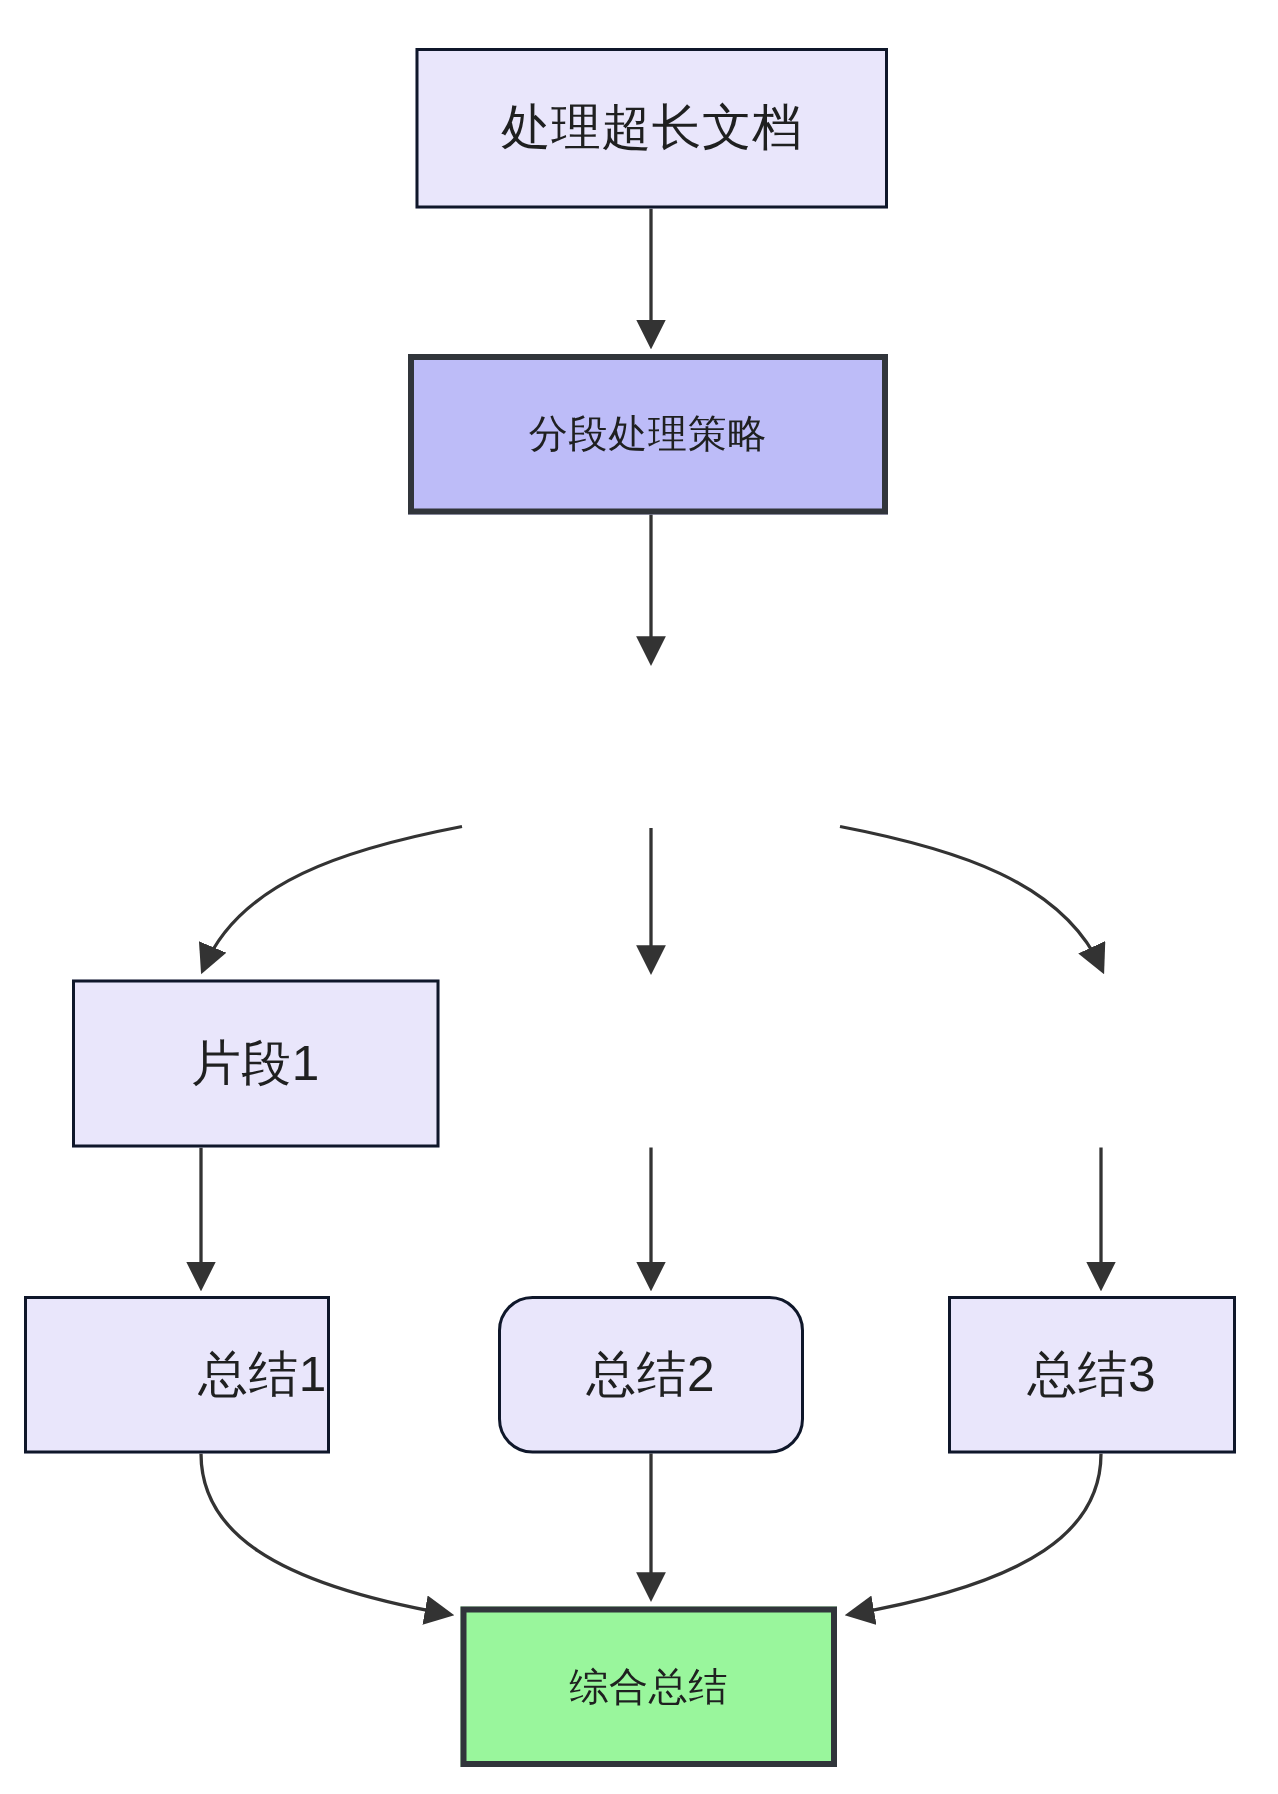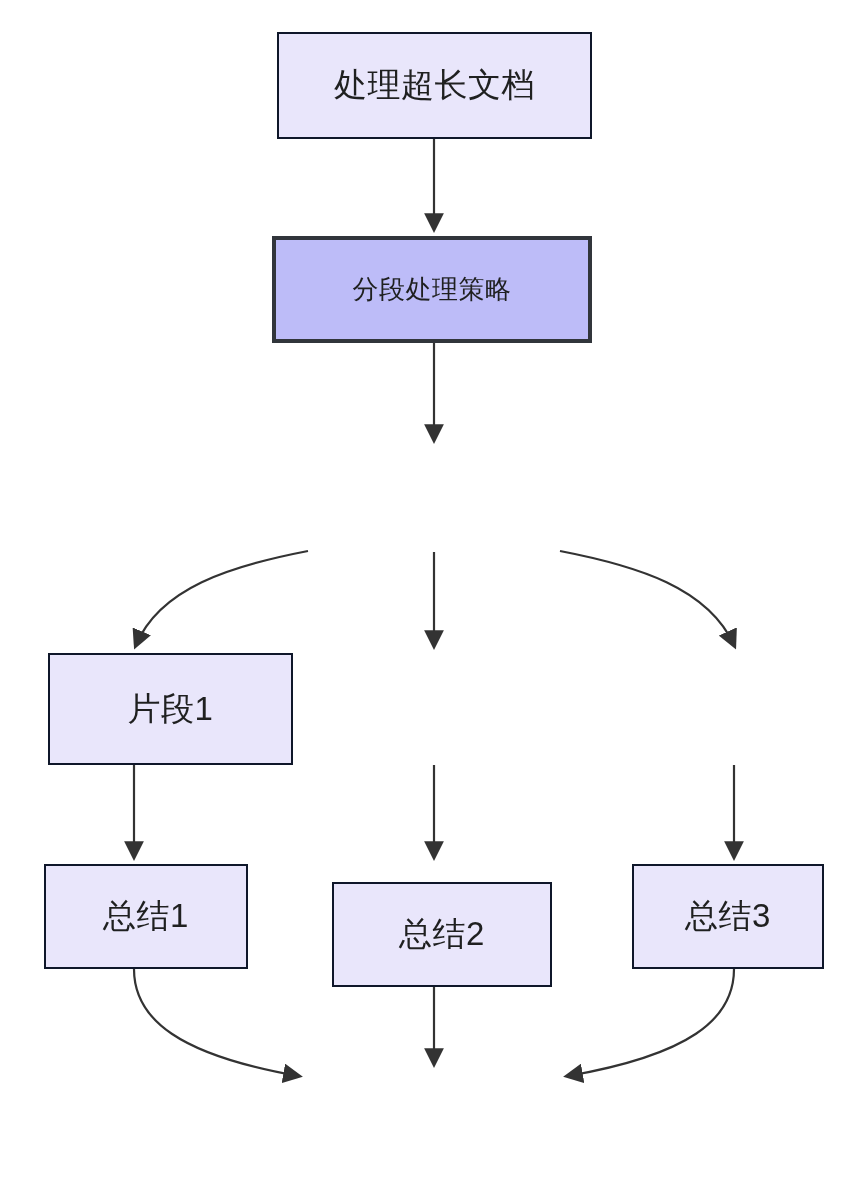--- a/index.html
+++ b/index.html
@@ -52,22 +52,22 @@
     border: 4px solid #31353b;
     font-size: 26px;
   }
   
   #node-root      { left: 277px; top: 32px;   width: 315px; height: 107px; }
   #node-strategy  { left: 272px; top: 236px;  width: 320px; height: 107px; }
   #node-source    { left: 308px; top: 447px;  width: 252px; height: 105px; }
   #node-chunk1    { left: 32px;  top: 653px;  width: 245px; height: 112px; margin-left: 16px; }
   #node-chunk2    { left: 332px; top: 653px;  width: 204px; height: 112px; }
   #node-chunk3    { left: 632px; top: 653px;  width: 204px; height: 112px; }
-  #node-summary1  { left: 44px;  top: 864px;  width: 204px; height: 105px; }
-  #node-summary2  { left: 332px; top: 882px;  width: 220px; height: 105px; }
+  #node-summary1  { left: 16px;  top: 864px;  width: 204px; height: 105px; justify-content: flex-end; }
+  #node-summary2  { left: 332px; top: 864px;  width: 204px; height: 105px; border-radius: 23px; }
   #node-summary3  { left: 632px; top: 864px;  width: 192px; height: 105px; }
   #node-final     { left: 307px; top: 1071px; width: 251px; height: 107px; }
 </style>
 </head>
 <body>
 
 <div id="diagram">
 
   <svg id="edge-layer" viewBox="0 0 852 1196" width="852" height="1196" xmlns="http://www.w3.org/2000/svg">
     <defs>
@@ -119,14 +119,17 @@
   </div>
 
   <div id="node-summary2" class="node node-default">
     <span>总结2</span>
   </div>
 
   <div id="node-summary3" class="node node-default">
     <span>总结3</span>
   </div>
 
+  <div id="node-final" class="node node-final">
+    <span>综合总结</span>
+  </div>
 
 </div>
 
 </body></html>

